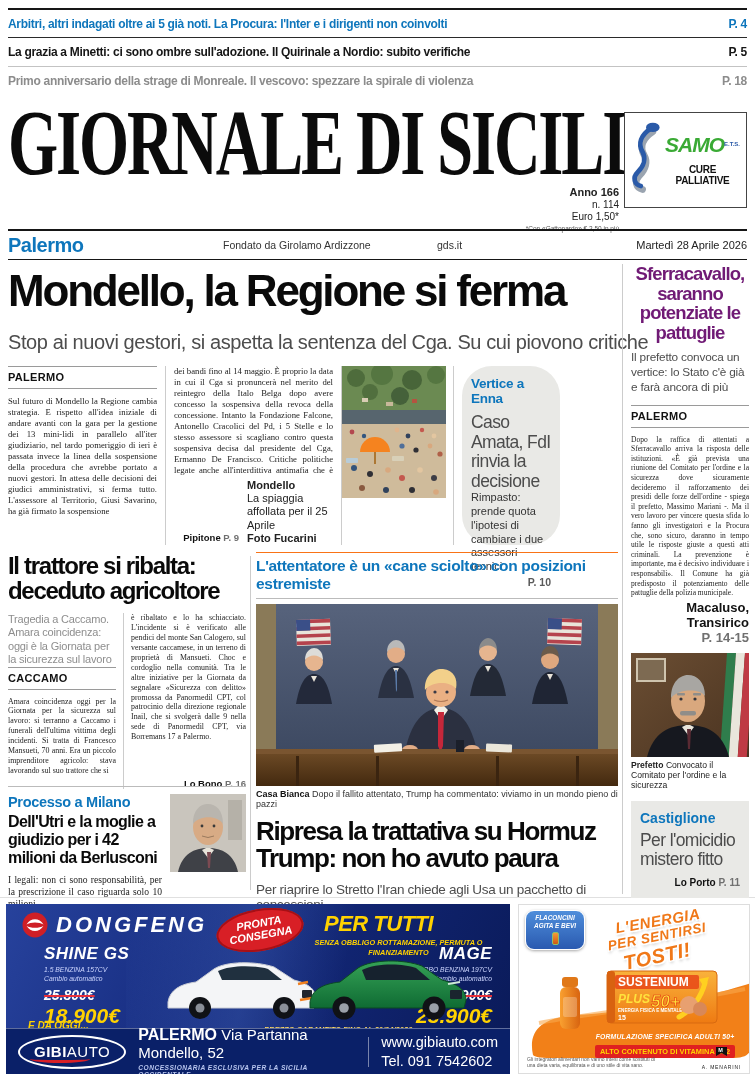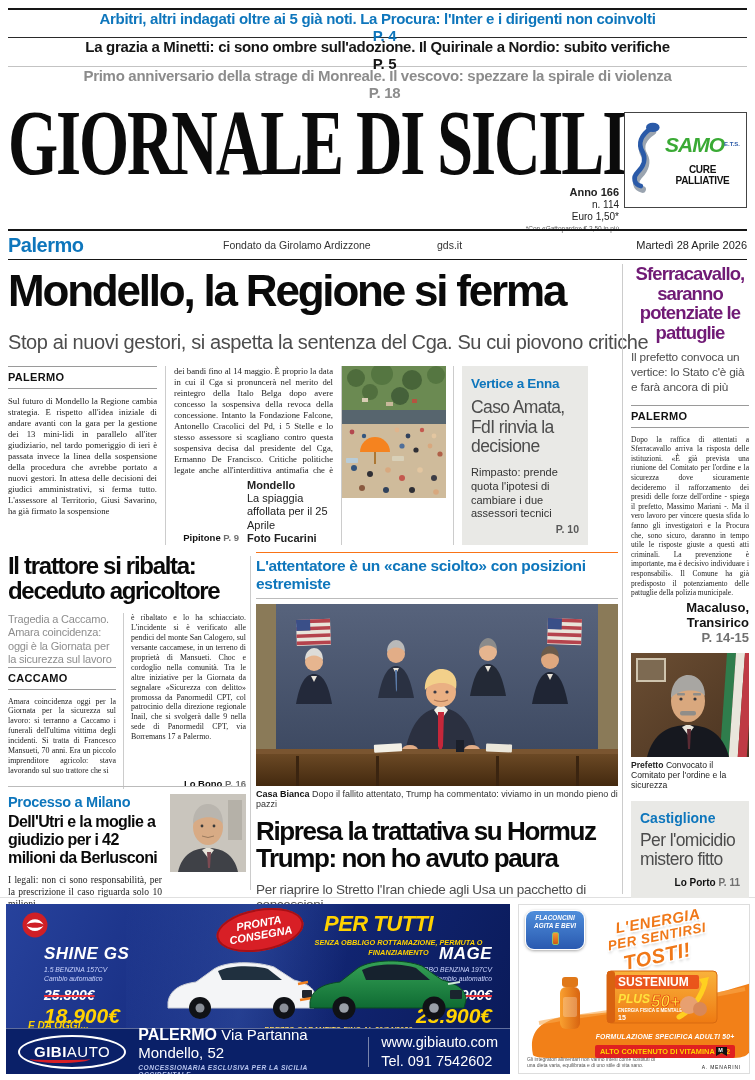--- a/index.html
+++ b/index.html
@@ -3,21 +3,21 @@
 <meta charset="utf-8">
 <style>
   * { margin:0; padding:0; box-sizing:border-box; }
   html,body { background:#ffffff; }
   .page { position:relative; width:755px; height:1080px; background:#fff; overflow:hidden;
           font-family:"Liberation Sans", sans-serif; color:#141414; }
 
   
   .topstrip { position:absolute; left:8px; right:8px; top:8px; }
   .strip-row { display:flex; justify-content:space-between; align-items:center;
-               height:29px; font-weight:bold; font-size:15px; letter-spacing:-0.3px; cursor:pointer;flex-direction:column; }
+               height:29px; font-weight:bold; font-size:12px; letter-spacing:-0.3px; cursor:pointer; }
   .strip-row .sp { white-space:nowrap; margin-left:14px; }
   .r1 { border-top:2px solid #161616; color:#0e76bc; }
   .r2 { border-top:1px solid #2a2a2a; color:#161616; }
   .r3 { border-top:1px solid #c3c3c3; color:#8c8c8c; }
 
   
   .masthead-title { position:absolute; left:8px; top:100px; font-family:"Liberation Serif", serif;
                     font-weight:bold; font-size:92px; line-height:0.92; letter-spacing:-3px;
                     transform:scaleX(0.70) scaleY(1.02); transform-origin:left top; white-space:nowrap; color:#0b0b0b; }
   .edition { position:absolute; right:136px; top:186px; text-align:right; color:#222; }
@@ -55,22 +55,22 @@
   .l-col2 .body { flex:1; overflow:hidden; }
   .l-col2-bottom { display:flex; align-items:flex-end; margin-top:3px; }
   .byline { font-size:9.5px; text-align:right; }
   .by-name { font-weight:bold; color:#111; }
   .by-page { color:#707070; font-weight:bold; }
   .l-col2-bottom .byline { flex:1; padding-right:8px; padding-bottom:2px; }
   .caption { font-size:11px; line-height:1.2; color:#222; }
   .cap-b { font-weight:bold; display:block; }
   .cap-credit { font-weight:bold; display:block; }
   .l-photo { width:112px; padding-right:8px; border-right:1px solid #ccc; }
-  .enna-box { width:126px; margin-left:8px; background:#e9e9e6; padding:10px 9px; display:flex;
-              flex-direction:column; cursor:pointer; }
+  .enna-box { width:98px; margin-left:8px; background:#e9e9e6; padding:10px 9px; display:flex;
+              flex-direction:column; cursor:pointer;border-radius:30px; }
   .enna-kicker { color:#0e76bc; font-weight:bold; font-size:13.5px; letter-spacing:-0.3px; }
   .enna-title { margin-top:7px; font-size:17.5px; line-height:1.12; color:#4c4c4c; letter-spacing:-0.6px; }
   .enna-text { margin-top:auto; font-size:11px; line-height:1.25; color:#333; }
   .enna-page { text-align:right; font-weight:bold; font-size:10.5px; color:#5a5a5a; margin-top:2px; }
 
   
   .vline-sidebar { position:absolute; left:622px; top:264px; width:1px; height:630px; background:#ccc; }
   .vline-mid { position:absolute; left:250px; top:556px; width:1px; height:334px; background:#ccc; }
   .hrule-ads { position:absolute; left:0; right:0; top:897px; height:1px; background:#e0e0e0; }
 
@@ -490,20 +490,21 @@
     </div>
   </div>
 
   <div class="ad-df">
     <div class="df-head">
       <svg width="26" height="26" viewBox="0 0 26 26">
         <circle cx="13" cy="13" r="12.5" fill="#cf1f26"></circle>
         <path d="M4.5 12.5 C8.5 5.5 17.5 5.5 21.5 12.5 C17.5 9.8 8.5 9.8 4.5 12.5 Z" fill="#fff"></path>
         <path d="M4.5 13.8 C8.5 20.8 17.5 20.8 21.5 13.8 C17.5 16.5 8.5 16.5 4.5 13.8 Z" fill="#fff"></path>
       </svg>
+      <span class="df-brand">DONGFENG</span>
     </div>
     <div class="df-badge">
       <span>PRONTA</span>
       <span>CONSEGNA</span>
     </div>
     <div class="df-pertutti">PER TUTTI</div>
     <div class="df-offersub">SENZA OBBLIGO ROTTAMAZIONE, PERMUTA O FINANZIAMENTO</div>
 
     <div class="df-car1txt">
       <div class="df-model">SHINE GS</div>

